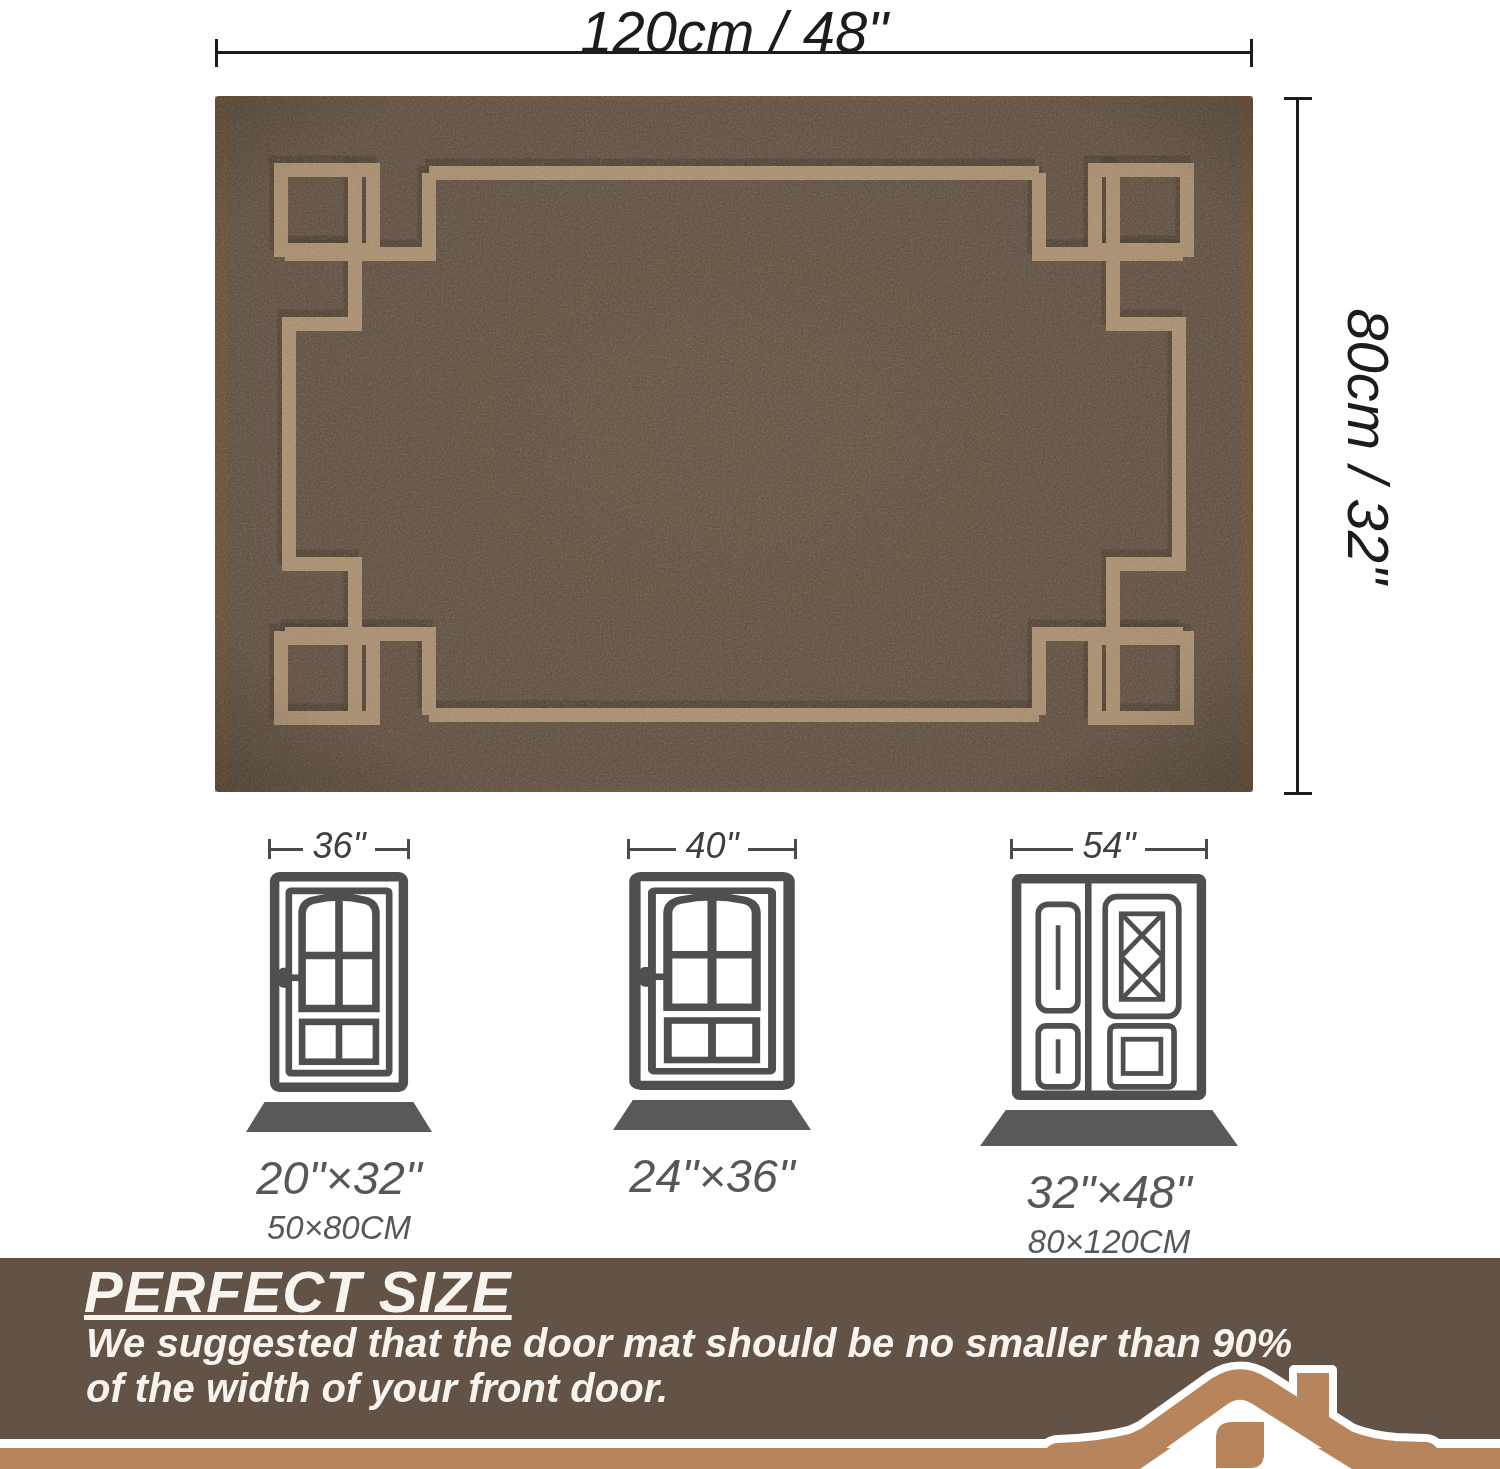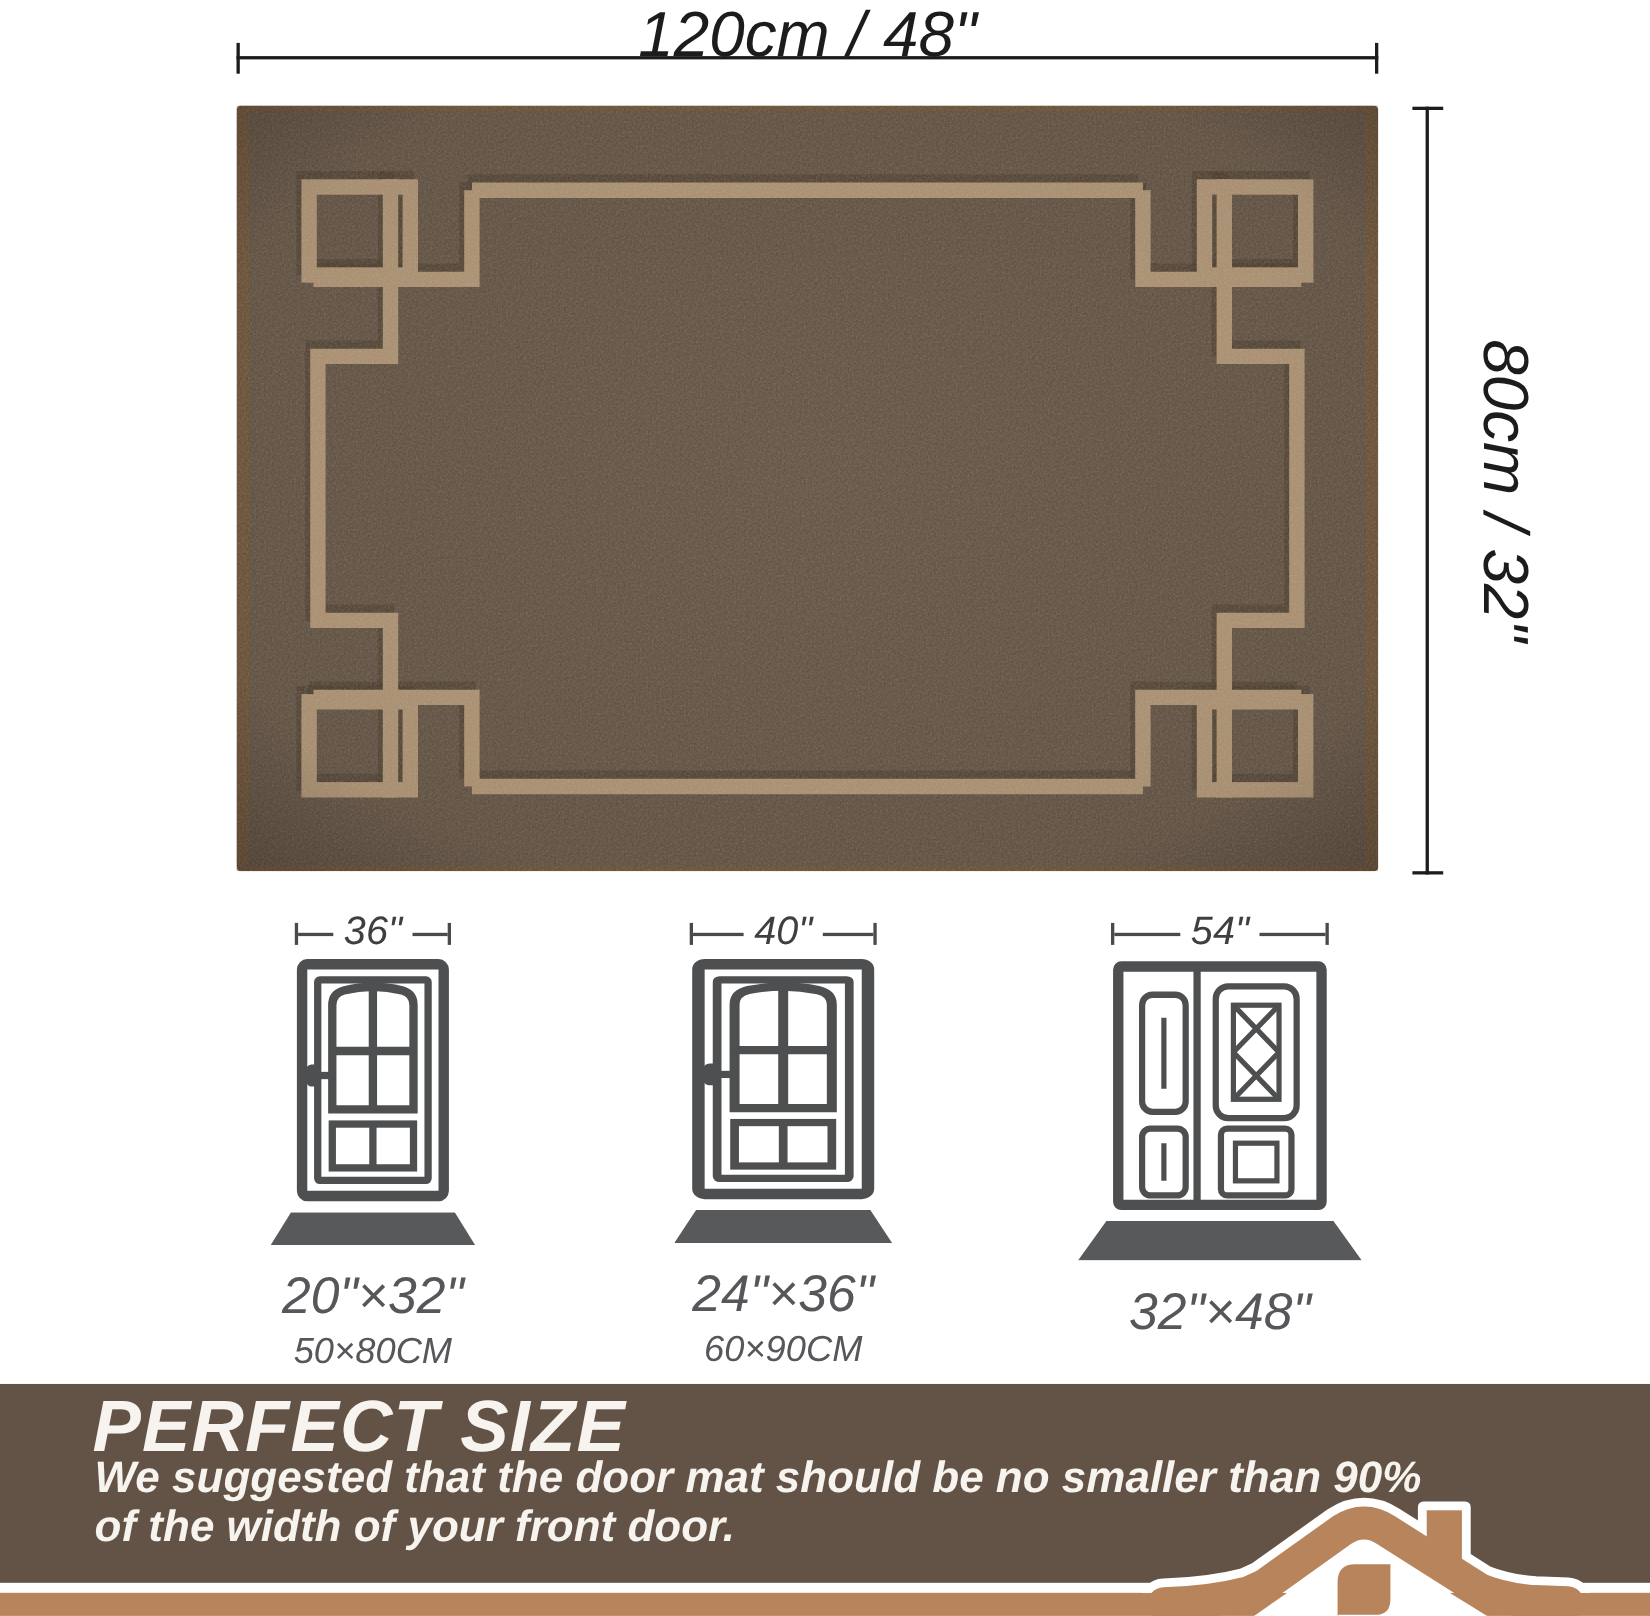--- a/index.html
+++ b/index.html
@@ -37,21 +37,21 @@
   .ddim .dt{width:3px;height:20px;background:#4a4a4a;}
   .ddim .dl{flex:1;height:3px;background:#4a4a4a;}
   .ddim .dlabel{font-style:italic;font-size:36px;line-height:1;color:#3f3f3f;padding:0 10px;transform:translateY(-3px);white-space:nowrap;}
   .trap{margin-top:8px;background:var(--trap-gray);clip-path:polygon(10% 0,90% 0,100% 100%,0 100%);}
   .mat-size-in{margin-top:22px;font-style:italic;font-size:47px;line-height:1;color:var(--label-gray);white-space:nowrap;}
   .mat-size-cm{margin-top:10px;font-style:italic;font-size:33px;line-height:1;color:var(--label-gray);white-space:nowrap;}
 
   
   .banner-art{position:absolute;left:0;top:1258px;width:1500px;height:211px;display:block;}
   .banner-title{position:absolute;left:84px;top:1263px;font-style:italic;font-weight:700;
-    font-size:66px;line-height:1;letter-spacing:1px;color:var(--banner-text);}
+    font-size:58px;line-height:1;letter-spacing:1px;color:var(--banner-text);text-decoration:underline;}
   .banner-sub{position:absolute;left:86px;top:1321px;font-style:italic;font-weight:600;
     font-size:40px;line-height:1.12;color:var(--banner-text);}
 </style>
 </head>
 <body>
 
 <div class="canvas">
 
   <div class="dim-top-label">120cm / 48"</div>
   <div class="dim-top-line">
@@ -163,21 +163,20 @@
         <rect x="36" y="160" width="78" height="42" stroke-width="7"></rect>
         <path d="M75,160 V202" stroke-width="7"></path>
       </g>
       <g style="fill:var(--door-gray)">
         <rect x="11" y="103" width="13" height="21" rx="5"></rect>
         <rect x="20" y="110" width="19" height="7"></rect>
       </g>
     </svg>
     <div class="trap" style="width:198px;height:30px"></div>
     <div class="mat-size-in">24"×36"</div>
-    <div class="mat-size-cm">60×90CM</div>
   </div>
 
   <div class="door-block b3">
     <div class="ddim" style="width:198px">
       <i class="dt"></i>
         <i class="dl"></i>
       <span class="dlabel">54"</span>
       <i class="dl"></i>
         <i class="dt"></i>
     </div>
@@ -191,20 +190,21 @@
         <path d="M51,176 V212" stroke-width="5"></path>
         <rect x="101" y="26" width="78" height="126" rx="12" stroke-width="6"></rect>
         <rect x="118" y="44" width="44" height="90" stroke-width="5"></rect>
         <path d="M118,44 L162,89 M162,44 L118,89 M118,89 L162,134 M162,89 L118,134" stroke-width="5"></path>
         <rect x="106" y="162" width="68" height="64" rx="6" stroke-width="6"></rect>
         <rect x="120" y="176" width="40" height="36" stroke-width="5"></rect>
       </g>
     </svg>
     <div class="trap" style="width:258px;height:36px"></div>
     <div class="mat-size-in">32"×48"</div>
+    <div class="mat-size-cm">80×120CM</div>
   </div>
 
   <svg class="banner-art" viewBox="0 0 1500 211" preserveAspectRatio="none">
     <defs>
       <clipPath id="aboveStrip">
           <rect x="0" y="0" width="1500" height="190"></rect>
         </clipPath>
     </defs>
     <rect x="0" y="0" width="1500" height="181" style="fill:var(--banner-bg)"></rect>
     <rect x="0" y="181" width="1500" height="9" fill="#ffffff"></rect>

